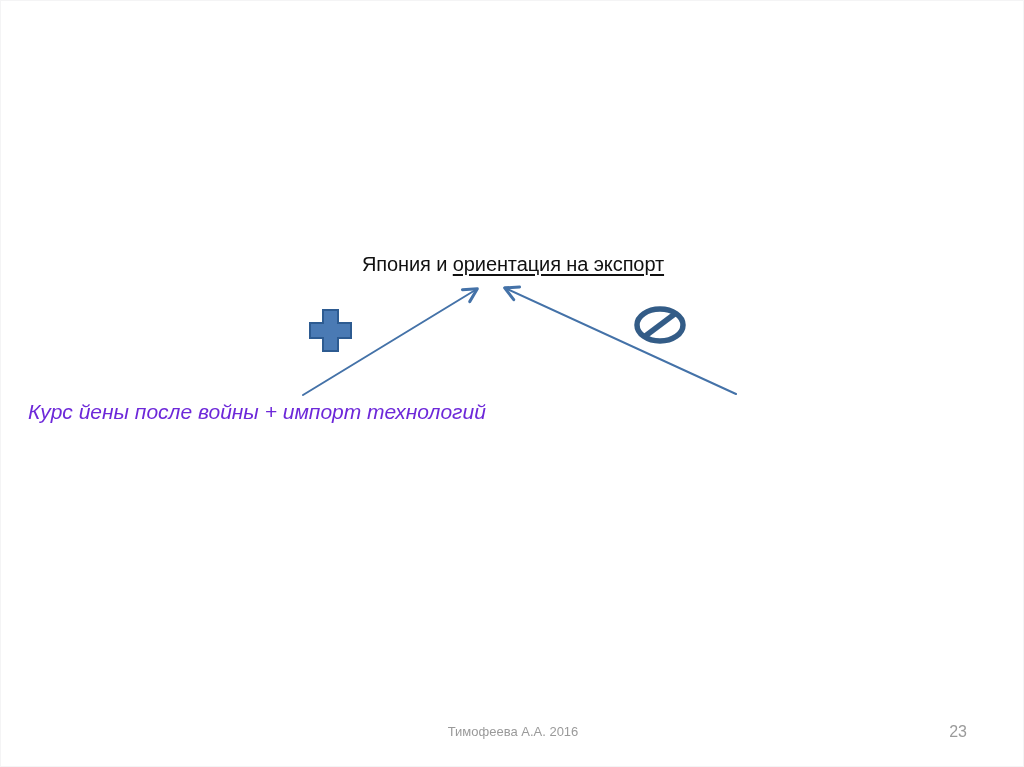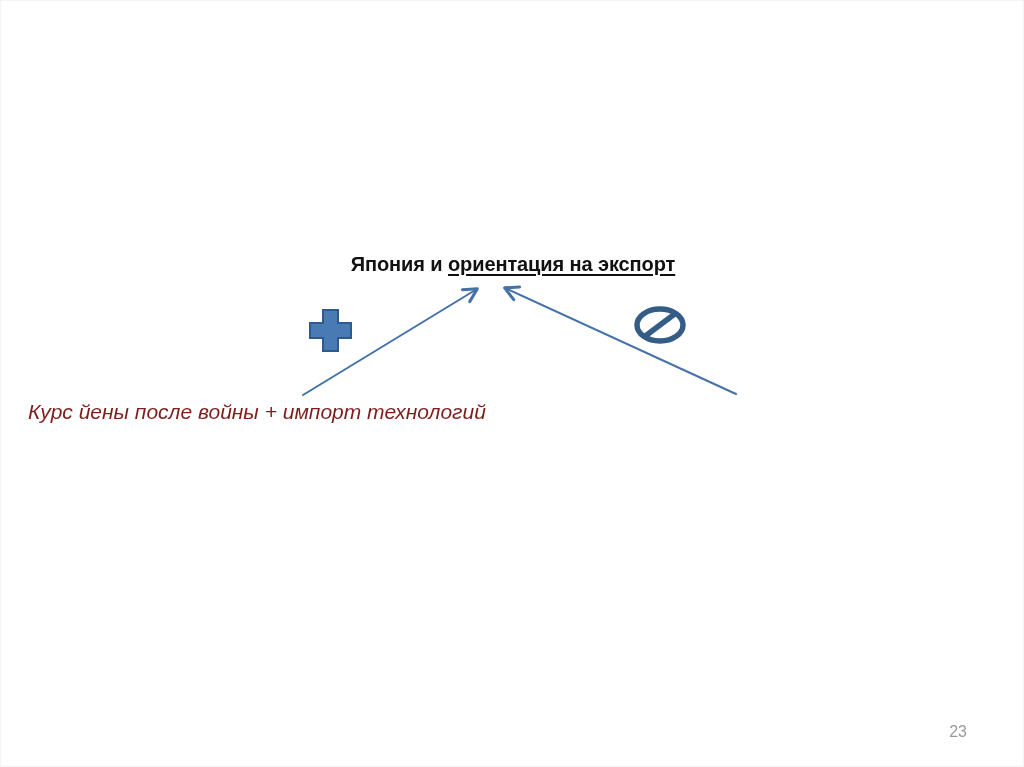--- a/index.html
+++ b/index.html
@@ -22,21 +22,21 @@
   }
 
   
   #title {
     position: absolute;
     left: 0;
     top: 251px;
     width: 1024px;
     text-align: center;
     font-family: "Liberation Sans", sans-serif;
-    font-weight: bold;
+    font-weight: normal;
     font-size: 20px;
     line-height: 24px;
     color: #111111;
     white-space: nowrap;
     letter-spacing: -0.1px;
   }
   #title .plain { text-decoration: none; }
   #title .underlined {
     text-decoration: underline;
     text-decoration-thickness: 2px;
@@ -44,21 +44,21 @@
   }
 
   
   .cause-label {
     position: absolute;
     font-family: "Liberation Sans", sans-serif;
     font-style: italic;
     font-weight: normal;
     font-size: 21px;
     line-height: 26px;
-    color: #7f1d1d;
+    color: #6d28d9;
     white-space: nowrap;
   }
   #cause-left  { left: 27px; top: 398px; }
   #cause-right { left: 588px; top: 398px; }
 
   
   #vector-layer {
     position: absolute;
     left: 0;
     top: 0;
@@ -129,15 +129,16 @@
 
     <g>
       <ellipse cx="659" cy="324" rx="23" ry="16" fill="none" stroke="#335c87" stroke-width="5.5"></ellipse>
       <line x1="643" y1="336" x2="675" y2="312" stroke="#335c87" stroke-width="5.5" stroke-linecap="butt"></line>
     </g>
   </svg>
 
   <div class="cause-label" id="cause-left">Курс йены после войны + импорт технологий</div>
 
 
+  <div id="footer-note">Тимофеева А.А. 2016</div>
   <div id="page-number">23</div>
 
 </div>
 
 </body></html>

